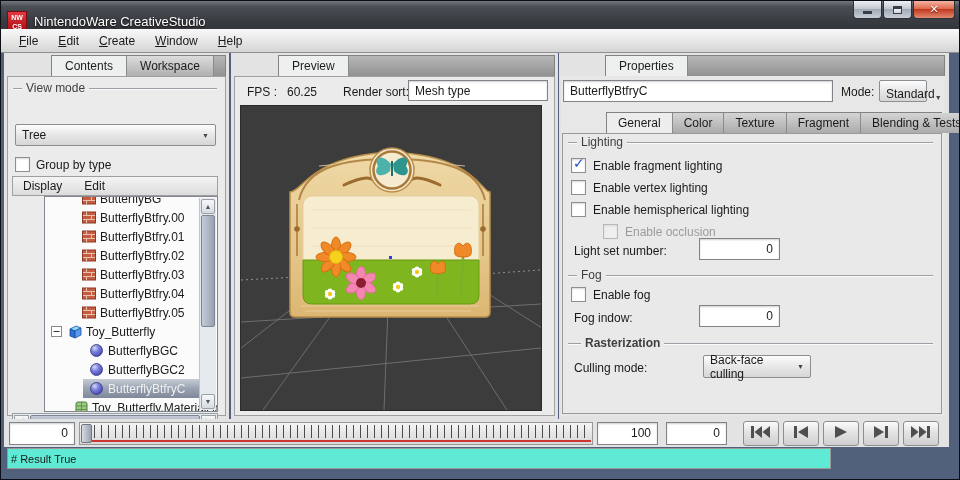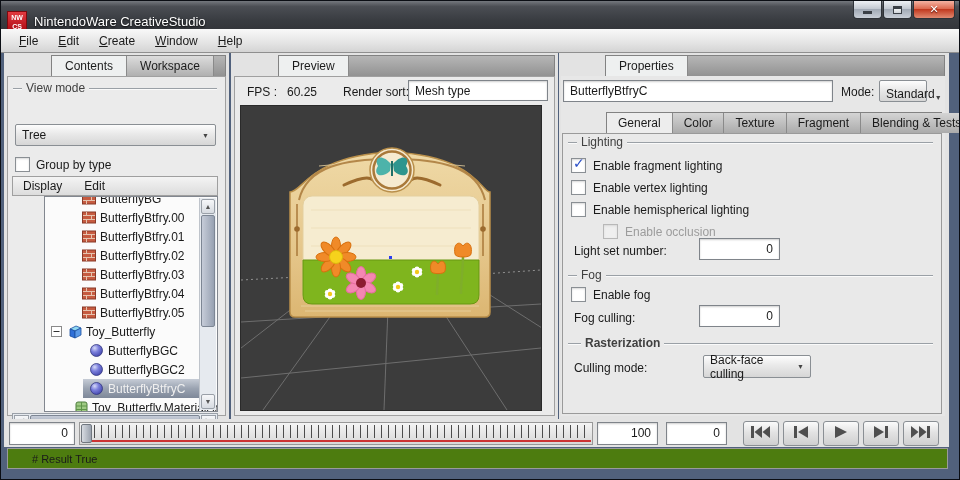--- a/index.html
+++ b/index.html
@@ -80,22 +80,22 @@
   #slider { position:absolute; left:75px; top:3px; width:514px; height:23px; background:linear-gradient(#f4f4f4,#d8d8d8); border:1px solid #989898; }
   #ticks { position:absolute; left:14px; right:2px; top:2px; bottom:6px;
     background:repeating-linear-gradient(90deg,#4c4c4c 0 1px,transparent 1px 7px); }
   #redline { position:absolute; left:1px; right:1px; bottom:2px; height:2px; background:#c33; }
   #handle { position:absolute; left:1px; top:1px; bottom:1px; width:11px; background:linear-gradient(90deg,#d7dbe1,#9aa2ae); border:1px solid #70777f; border-radius:2px; }
   .tbtn { width:36px; height:25px; background:linear-gradient(#fbfbfb,#e3e3e3 45%,#cfcfcf); border:1px solid #8a8f94; border-radius:3px;
     display:flex; align-items:center; justify-content:center; cursor:default; }
   #transport { position:absolute; left:739px; top:2px; display:flex; gap:4px; }
 
   
-  #statusbar { position:absolute; left:6px; top:447px; width:941px; height:21px; background:#4d7c0f; border:1px solid #9a9a9a;
-    display:flex; align-items:center; padding-left:24px; font-size:11px; }
+  #statusbar { position:absolute; left:6px; top:447px; width:824px; height:21px; background:#5eead4; border:1px solid #9a9a9a;
+    display:flex; align-items:center; padding-left:3px; font-size:11px; }
 </style>
 </head>
 <body>
 
 <div class="window">
 
   <div class="titlebar">
     <div class="logo">
       <div>NW</div>
       <div>CS</div>
@@ -507,21 +507,21 @@
             <div class="cb disabled" style="left: 40px; top: 90px;"></div>
             <span class="cb-label disabled" style="left: 62px; top: 91px;">Enable occlusion</span>
           </div>
         <span class="cb-label" style="left:11px; top:110px;">Light set number:</span>
         <div class="field num" style="left:136px; top:104px; width:81px; height:22px;">0</div>
 
         <span class="grp-label" style="left:14px; top:134px; background:#e9e9e9; padding:0 4px; z-index:2;">Fog</span>
         <div class="etch" style="left:5px; right:8px; top:141px;"></div>
         <div class="cb" id="cb-enable-fog" style="left:8px; top:153px;"></div>
         <span class="cb-label" style="left:30px; top:154px;">Enable fog</span>
-        <span class="cb-label" style="left:11px; top:177px;">Fog culling:</span>
+        <span class="cb-label" style="left:11px; top:177px;">Fog indow:</span>
         <div class="field num" style="left:136px; top:171px; width:81px; height:22px;">0</div>
 
         <span class="grp-label" style="left:18px; top:202px; background:#e9e9e9; padding:0 4px; z-index:2;font-weight:bold;">Rasterization</span>
         <div class="etch" style="left:5px; right:8px; top:209px;"></div>
         <span class="cb-label" style="left:11px; top:227px;">Culling mode:</span>
         <div class="dropdown" style="left:140px; top:221px; width:108px; height:23px;">
           <span>Back-face culling</span>
           <span class="arrow">▼</span>
         </div>
       </div>

